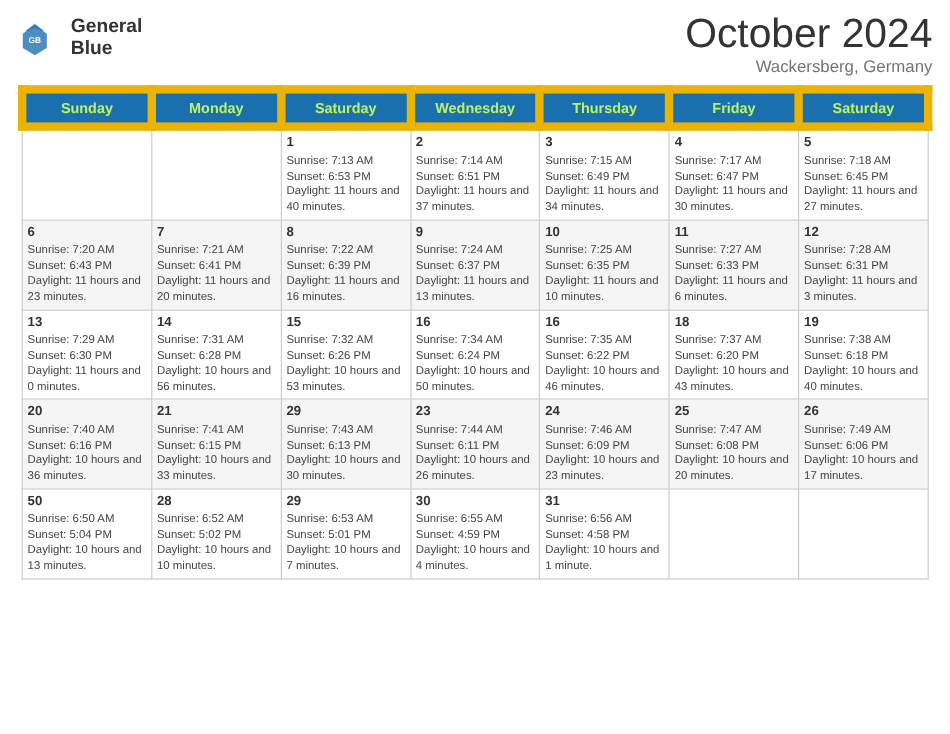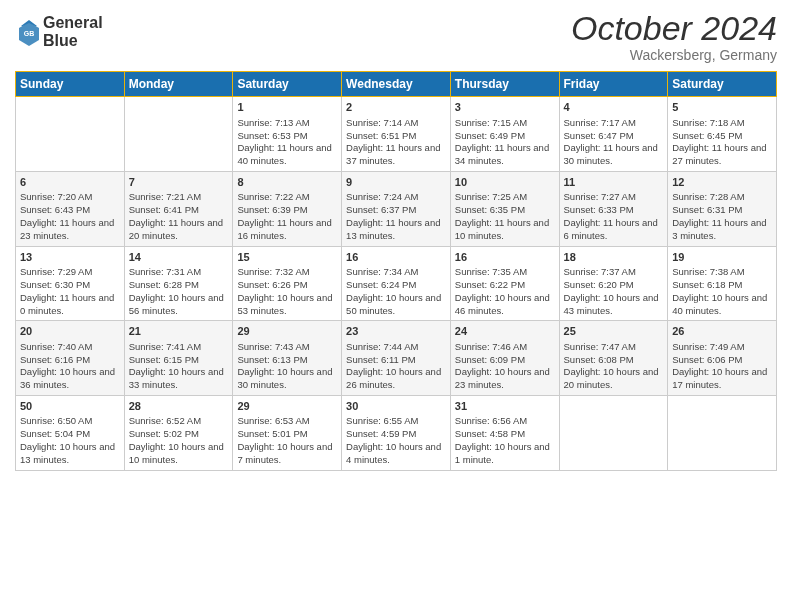--- a/index.html
+++ b/index.html
@@ -18,60 +18,59 @@
     }
     .header {
       display: flex;
       justify-content: space-between;
       align-items: flex-start;
       margin-bottom: 8px;
     }
     .logo {
       display: flex;
       align-items: center;
-      gap: 0;
+      gap: 16px;
       margin-top: 4px;
     }
     .logo-text {
       font-size: 16px;
       font-weight: bold;
       color: #333;
       line-height: 1.1;
     }
     .logo-icon {
       width: 28px;
       height: 28px;
     }
     .title-block {
       text-align: right;
     }
     .month-title {
       font-size: 34px;
       font-weight: normal;
       color: #333;
       line-height: 1.1;
-      font-style: italic;
     }
     .location {
       font-size: 14px;
       color: #737373;
     }
     table {
       width: 100%;
       border-collapse: collapse;
       font-size: 10.5px;
     }
     thead tr th {
       background-color: #1a6faf;
-      color: #ffffff;
+      color: #bef264;
       padding: 5px 4px;
-      text-align: left;
+      text-align: center;
       font-size: 12px;
       font-weight: bold;
-      border: 1px solid #eab308;
+      border: 7px solid #eab308;
     }
     tbody tr td {
       border: 1px solid #ccc;
       vertical-align: top;
       padding: 3px 4px;
       height: 74px;
       width: 14.28%;
       color: #333;
       font-size: 10px;
       line-height: 1.4;

